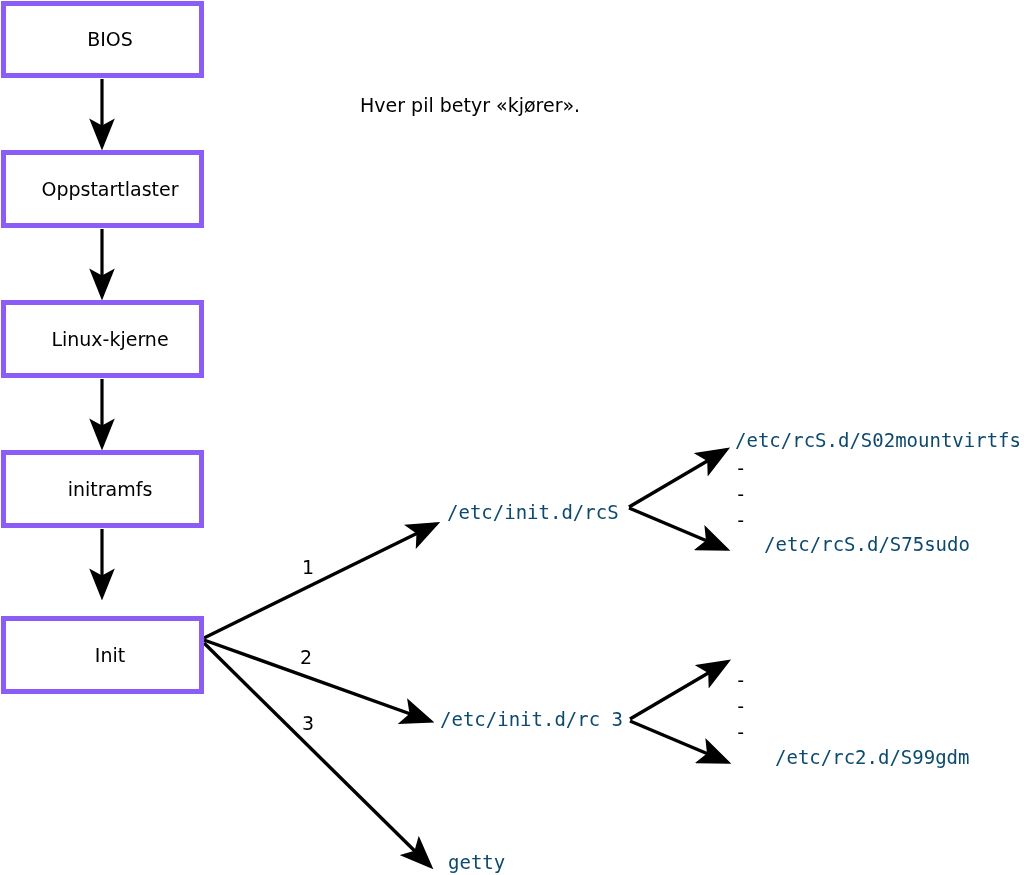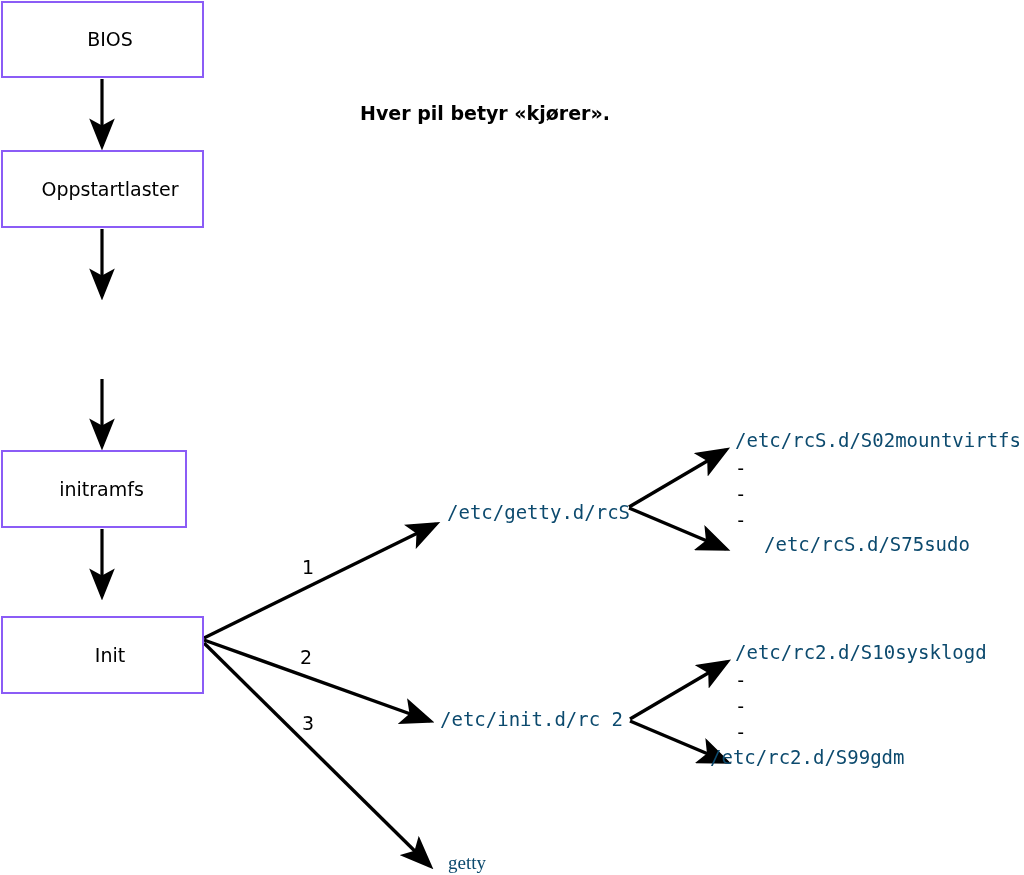--- a/index.html
+++ b/index.html
@@ -21,21 +21,21 @@
   }
   svg.diagram {
     position: absolute;
     top: 0; left: 0;
     width: 1024px;
     height: 875px;
     display: block;
   }
   .node-box {
     position: absolute;
-    border: 2px solid #8b5cf6;
+    border: 5px solid #8b5cf6;
     background: #ffffff;
     display: flex;
     align-items: center;
     justify-content: center;
     font-family: "DejaVu Sans", sans-serif;
     font-size: 19px;
     line-height: 1;
     color: #000000;
     white-space: nowrap;
     padding-left: 15px;
@@ -100,56 +100,56 @@
       <line x1="629" y1="507" x2="726" y2="450"></line>
       <line x1="629" y1="508" x2="726" y2="549"></line>
     </g>
 
     <g stroke="#000000" stroke-width="3.4" fill="none" marker-end="url(#arrowhead)">
       <line x1="630" y1="719" x2="727" y2="662"></line>
       <line x1="630" y1="721" x2="727" y2="762"></line>
     </g>
   </svg>
 
-  <div class="caption" style="left:360px; top:104px;font-weight:bold;">Hver pil betyr «kjører».</div>
+  <div class="caption" style="left:360px; top:96px;">Hver pil betyr «kjører».</div>
 
   <div class="node-box" style="left:1px; top:1px; width:203px; height:77px;">BIOS</div>
 
   <div class="node-box" style="left:1px; top:150px; width:203px; height:78px;">Oppstartlaster</div>
 
+  <div class="node-box" style="left:1px; top:300px; width:203px; height:78px;">Linux-kjerne</div>
 
-  <div class="node-box" style="left:1px; top:450px; width:186px; height:78px;">initramfs</div>
+  <div class="node-box" style="left:1px; top:450px; width:203px; height:78px;">initramfs</div>
 
   <div class="node-box" style="left:1px; top:600px; width:203px; height:78px;margin-top:16px;">Init</div>
 
   <div class="edge-num" style="left:302px; top:558px;">1</div>
 
   <div class="edge-num" style="left:300px; top:648px;">2</div>
 
   <div class="edge-num" style="left:302px; top:714px;">3</div>
 
-  <div class="mono-label" style="left:447px; top:503px;">/etc/getty.d/rcS</div>
+  <div class="mono-label" style="left:447px; top:503px;">/etc/init.d/rcS</div>
 
-  <div class="mono-label" style="left:440px; top:710px;">/etc/init.d/rc 2</div>
+  <div class="mono-label" style="left:440px; top:710px;">/etc/init.d/rc 3</div>
 
-  <div class="mono-label" style="left:448px; top:853px;font-family:Liberation Serif, serif;">getty</div>
+  <div class="mono-label" style="left:448px; top:853px;">getty</div>
 
   <div class="mono-label" style="left:735px; top:431px;">/etc/rcS.d/S02mountvirtfs</div>
 
   <div class="dash-label" style="left:735px; top:459px;">-</div>
 
   <div class="dash-label" style="left:735px; top:485px;">-</div>
 
   <div class="dash-label" style="left:735px; top:511px;">-</div>
 
   <div class="mono-label" style="left:764px; top:535px;">/etc/rcS.d/S75sudo</div>
 
-  <div class="mono-label" style="left:735px; top:643px;">/etc/rc2.d/S10sysklogd</div>
 
   <div class="dash-label" style="left:735px; top:671px;">-</div>
 
   <div class="dash-label" style="left:735px; top:697px;">-</div>
 
   <div class="dash-label" style="left:735px; top:723px;">-</div>
 
-  <div class="mono-label" style="left:710px; top:748px;">/etc/rc2.d/S99gdm</div>
+  <div class="mono-label" style="left:775px; top:748px;">/etc/rc2.d/S99gdm</div>
 
 </div>
 
 </body></html>

